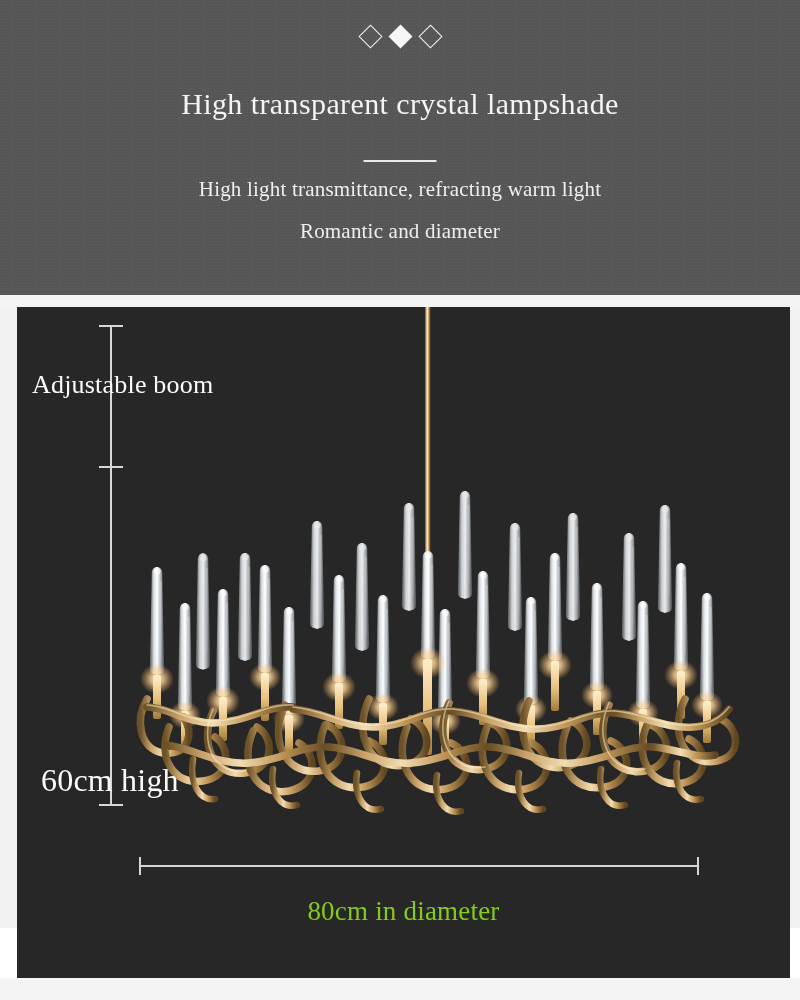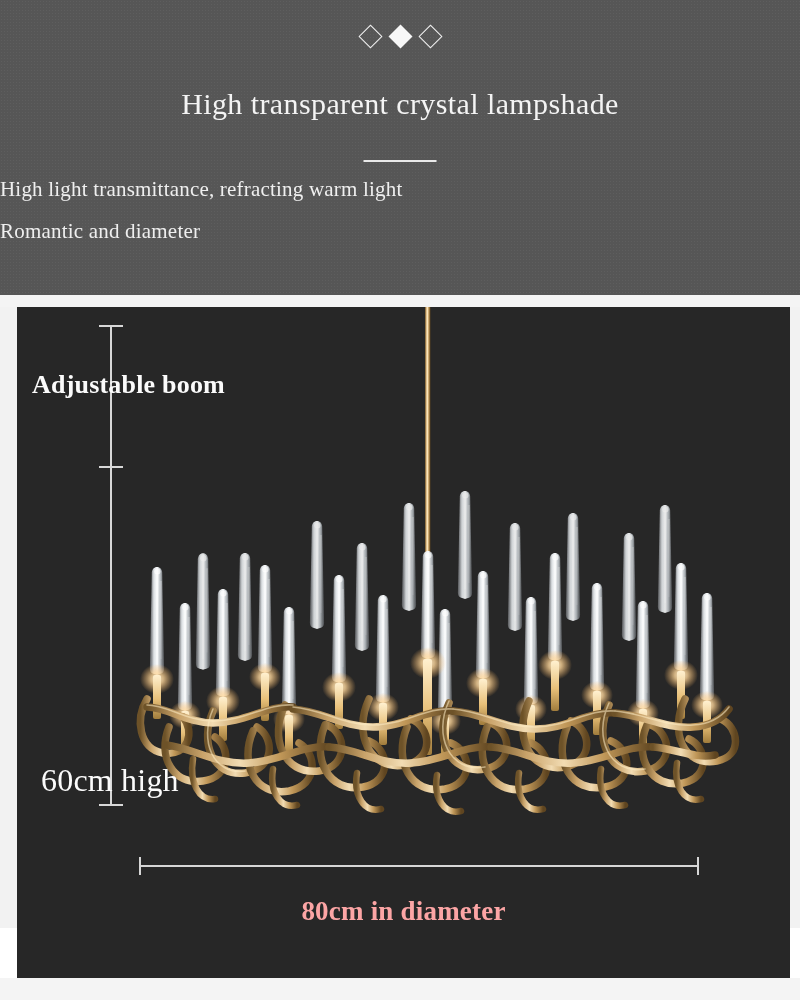--- a/index.html
+++ b/index.html
@@ -81,21 +81,21 @@
     left: 50%;
     transform: translateX(-50%);
     width: 73px;
     height: 2px;
     background: #e9e9e9;
   }
   .sub1, .sub2 {
     position: absolute;
     left: 0;
     width: 800px;
-    text-align: left;
+    text-align: center;
     color: #efefef;
     font-size: 21px;
     letter-spacing: 0.2px;
   }
   .sub1 { top: 177px; }
   .sub2 { top: 219px; }
 
   
   .photo-gap {
     position: absolute;
@@ -144,21 +144,20 @@
   .cap-bot { top: 497px; }
 
   .label-boom {
     position: absolute;
     left: 15px;
     top: 63px;
     color: #fbfbfb;
     font-size: 26px;
     letter-spacing: 0.2px;
     white-space: nowrap;
-    font-weight: bold;
   }
   .label-high {
     position: absolute;
     left: 24px;
     top: 455px;
     color: #fbfbfb;
     font-size: 32px;
     letter-spacing: 0.2px;
     white-space: nowrap;
   }
@@ -179,24 +178,23 @@
     background: #d6d6d6;
   }
   .hcap-l { left: 122px; }
   .hcap-r { left: 680px; }
   .label-diam {
     position: absolute;
     left: 0;
     top: 589px;
     width: 773px;
     text-align: center;
-    color: #fca5a5;
+    color: #84cc16;
     font-size: 27px;
     letter-spacing: 0.2px;
-    font-weight: bold;
   }
 
   
   .chandelier {
     position: absolute;
     left: 0;
     top: 0;
     width: 773px;
     height: 671px;
   }

